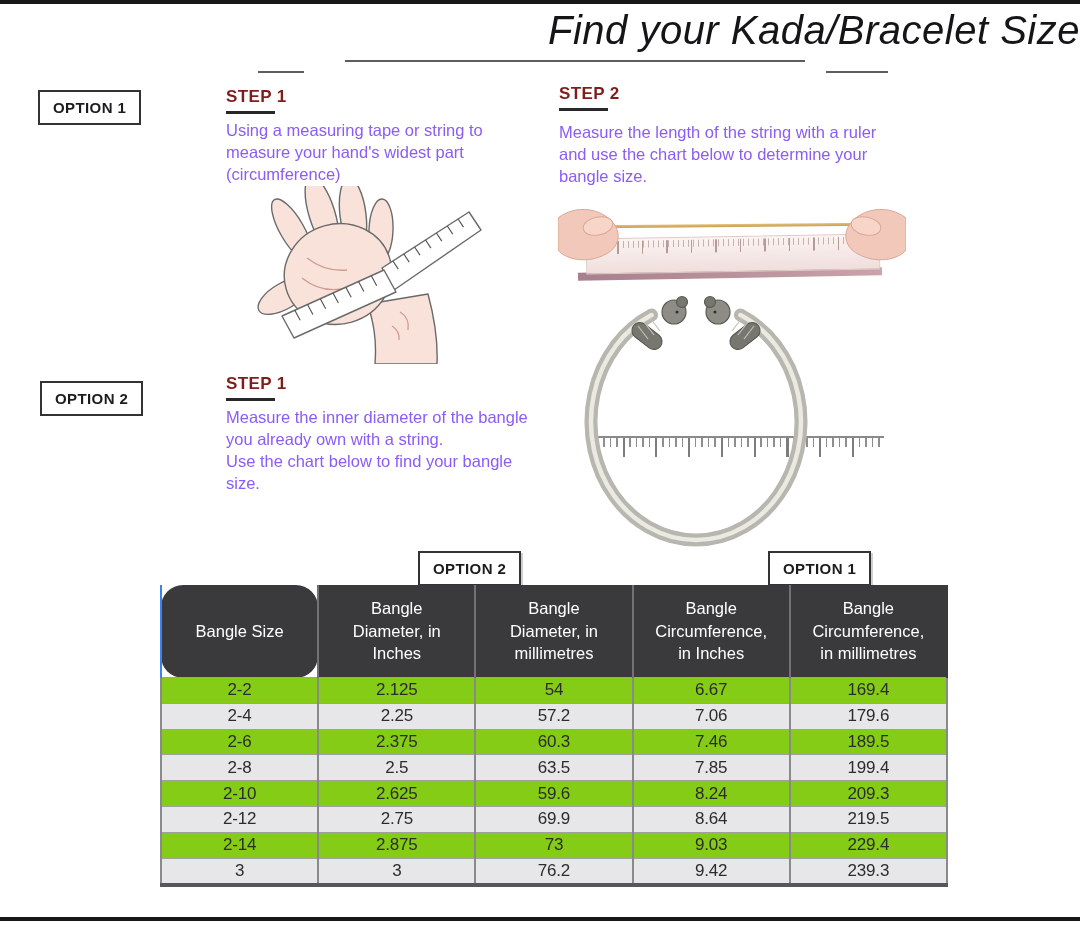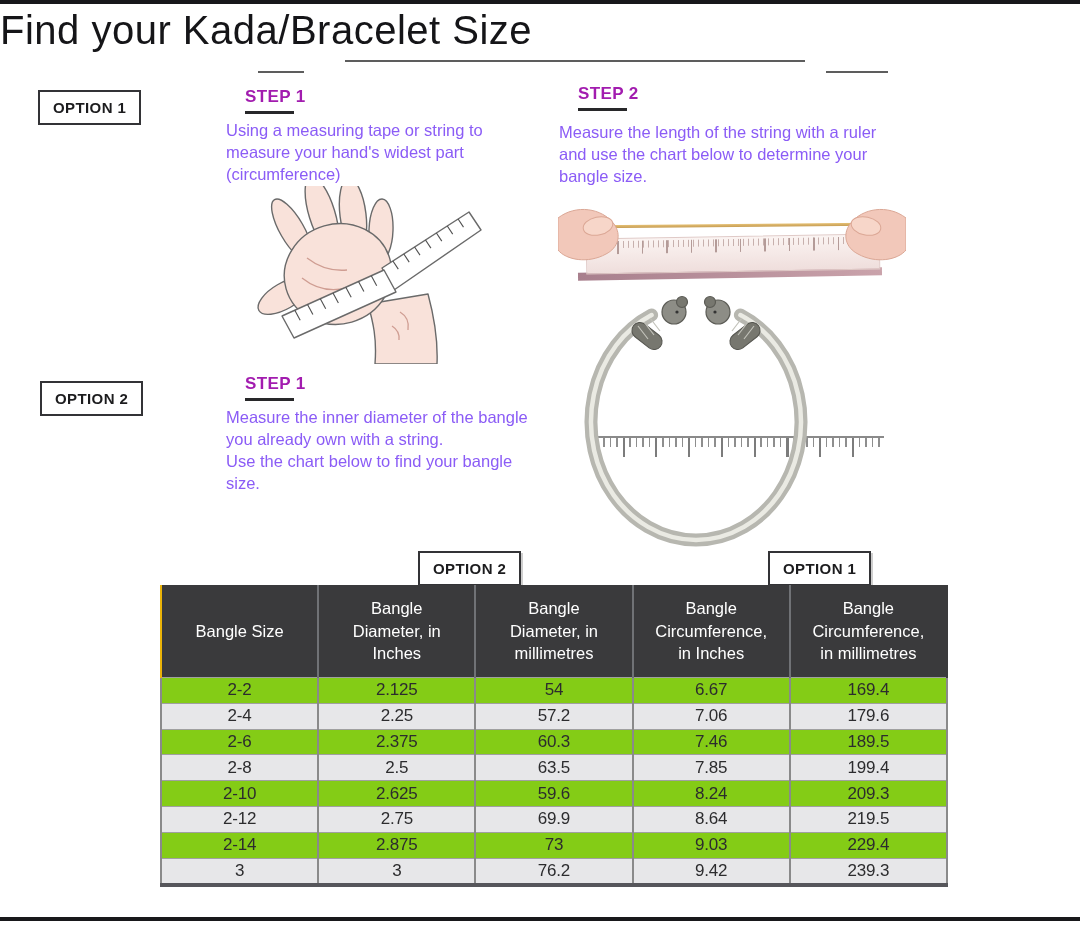--- a/index.html
+++ b/index.html
@@ -5,39 +5,39 @@
   html,body{margin:0;padding:0;background:#ffffff;}
   #canvas{
     position:relative;width:1080px;height:927px;background:#ffffff;
     font-family:"Liberation Sans","DejaVu Sans",sans-serif;color:#222;overflow:hidden;
   }
   .rule-full{position:absolute;left:0;width:1080px;height:4px;background:#18181b;}
   .rule-top{top:0;}
   .rule-bottom{top:917px;}
 
   .page-title{
-    position:absolute;left:0;top:8px;width:1080px;text-align:left;
-    font-size:40px;font-weight:200;letter-spacing:.5px;color:#151518;
+    position:absolute;left:0;top:8px;width:1080px;text-align:right;
+    font-size:40px;font-weight:200;letter-spacing:.5px;color:#151518;font-style:italic;
   }
   .title-underline{position:absolute;left:345px;top:60px;width:460px;height:2px;background:#5d5d5d;}
   .deco-line-left{position:absolute;left:258px;top:71px;width:46px;height:2px;background:#5d5d5d;}
   .deco-line-right{position:absolute;left:826px;top:71px;width:62px;height:2px;background:#5d5d5d;}
 
   .option-box{
     position:absolute;background:#fff;border:2px solid #333336;
     padding:7px 13px;font-size:15px;font-weight:700;letter-spacing:.4px;color:#1c1c1e;white-space:nowrap;
   }
   .opt1-top{left:38px;top:90px;}
   .opt2-mid{left:40px;top:381px;}
   .opt-table{box-shadow:2px 2px 0 #cfcfcf;}
   .opt2-table{left:418px;top:551px;}
   .opt1-table{left:768px;top:551px;}
 
   .step-heading{
-    position:absolute;font-size:17px;font-weight:700;letter-spacing:.4px;color:#a21caf;margin-left:19px;
+    position:absolute;font-size:17px;font-weight:700;letter-spacing:.4px;color:#7f1d1d;
   }
   .step-heading .hr{display:block;width:49px;height:2.5px;background:#28282a;margin-top:4px;}
   .step-text{
     position:absolute;font-size:16.5px;line-height:1.34;color:#8b5cf6;white-space:pre-line;
   }
   .s1-head{left:226px;top:87px;}
   .s1-text{left:226px;top:119px;width:280px;}
   .s2-head{left:559px;top:84px;}
   .s2-text{left:559px;top:121px;width:345px;}
   .o2s1-head{left:226px;top:374px;}
@@ -71,21 +71,21 @@
 
   
   .size-table{
     position:absolute;left:160px;top:585px;width:788px;border-collapse:collapse;table-layout:fixed;
   }
   .size-table th{
     background:#3a3a3c;color:#ffffff;font-weight:400;font-size:16.5px;line-height:1.38;
     height:90px;vertical-align:middle;text-align:center;white-space:pre-line;
     border-left:2px solid #707276;border-right:2px solid #707276;
   }
-  .size-table th:first-child{border-left:2px solid #eab308;}
+  .size-table th:first-child{border-left:2px solid #3b82f6;border-radius:22px;}
   .size-table th:last-child{border-right:2px solid #3a3a3c;}
   .size-table td{
     height:24.8px;text-align:center;font-size:17px;color:#2c2c2e;letter-spacing:-.2px;
     border:1.8px solid #a0a0a0;border-left:2px solid #8a8a8a;border-right:2px solid #8a8a8a;
     background:#84cc16;padding:0;
   }
   .size-table tbody tr:nth-child(even) td{background:#e7e7e9;}
   .size-table tbody tr:last-child td{border-bottom:4px solid #56565b;}
 </style>
 </head>

